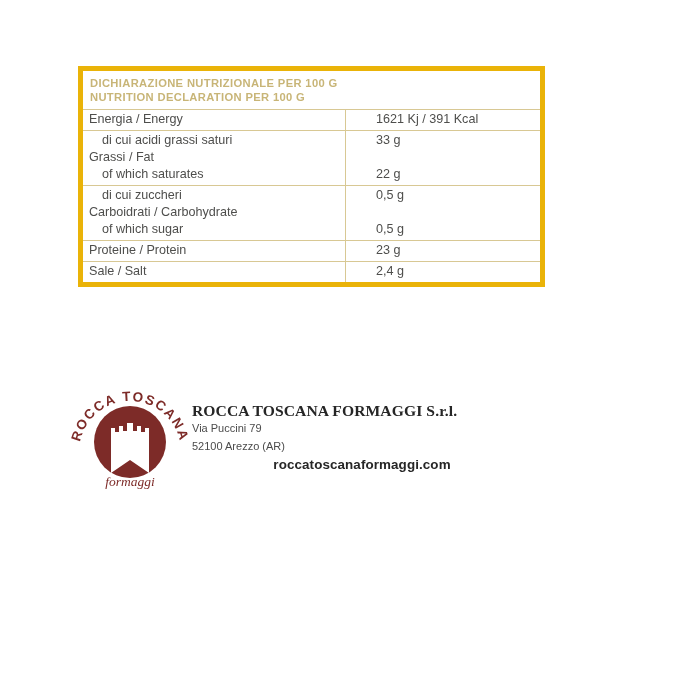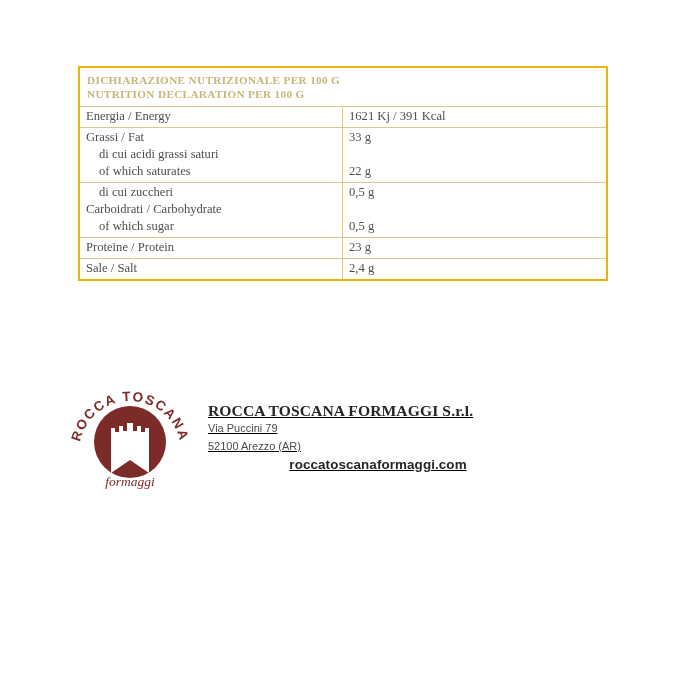--- a/index.html
+++ b/index.html
@@ -13,45 +13,45 @@
     position: relative;
     font-family: "Liberation Sans", sans-serif;
     overflow: hidden;
   }
 
   
   #nutrition-table {
     position: absolute;
     left: 78px;
     top: 66px;
-    width: 530px;
-    border: 2px solid #eab308;
+    width: 467px;
+    border: 5px solid #eab308;
     box-sizing: border-box;
     background: #ffffff;
-    font-family: Liberation Serif, serif;
   }
 
   .nt-header {
     padding: 6px 7px 5px 7px;
     border-bottom: 1px solid #d8c894;
   }
   .nt-header div {
     font-size: 11.2px;
     font-weight: bold;
     letter-spacing: 0.35px;
     color: #c8b577;
     line-height: 13.5px;
     white-space: nowrap;
   }
 
   .nt-row {
     display: flex;
     border-bottom: 1px solid #d8c894;
     position: relative;
     min-height: 18px;
+    gap: 24px;
   }
   .nt-row:last-child {
     border-bottom: none;
   }
 
   .nt-label {
     width: 263px;
     box-sizing: border-box;
     border-right: 1px solid #d8c894;
     padding: 1px 6px 2px 6px;
@@ -98,24 +98,23 @@
   #brand-logo {
     position: absolute;
     left: 6px;
     top: 0px;
     width: 128px;
     height: 118px;
   }
 
   #company-info {
     position: absolute;
-    left: 148px;
+    left: 132px;
     top: 23px;
     width: 340px;
-    text-decoration: underline;
   }
 
   #company-name {
     font-family: "Liberation Serif", serif;
     font-weight: bold;
     font-size: 15.6px;
     line-height: 19px;
     color: #262626;
     letter-spacing: 0.1px;
     white-space: nowrap;
@@ -151,22 +150,22 @@
     <div class="nt-label">
       <div class="nt-line">Energia / Energy</div>
     </div>
     <div class="nt-value">
       <div class="nt-val-text">1621 Kj / 391 Kcal</div>
     </div>
   </div>
 
   <div class="nt-row">
     <div class="nt-label">
+      <div class="nt-line sub">di cui acidi grassi saturi</div>
       <div class="nt-line">Grassi / Fat</div>
-      <div class="nt-line sub">di cui acidi grassi saturi</div>
       <div class="nt-line sub">of which saturates</div>
     </div>
     <div class="nt-value">
       <div class="nt-val-text">33 g</div>
       <div class="nt-spacer"></div>
       <div class="nt-val-text">22 g</div>
     </div>
   </div>
 
   <div class="nt-row">

